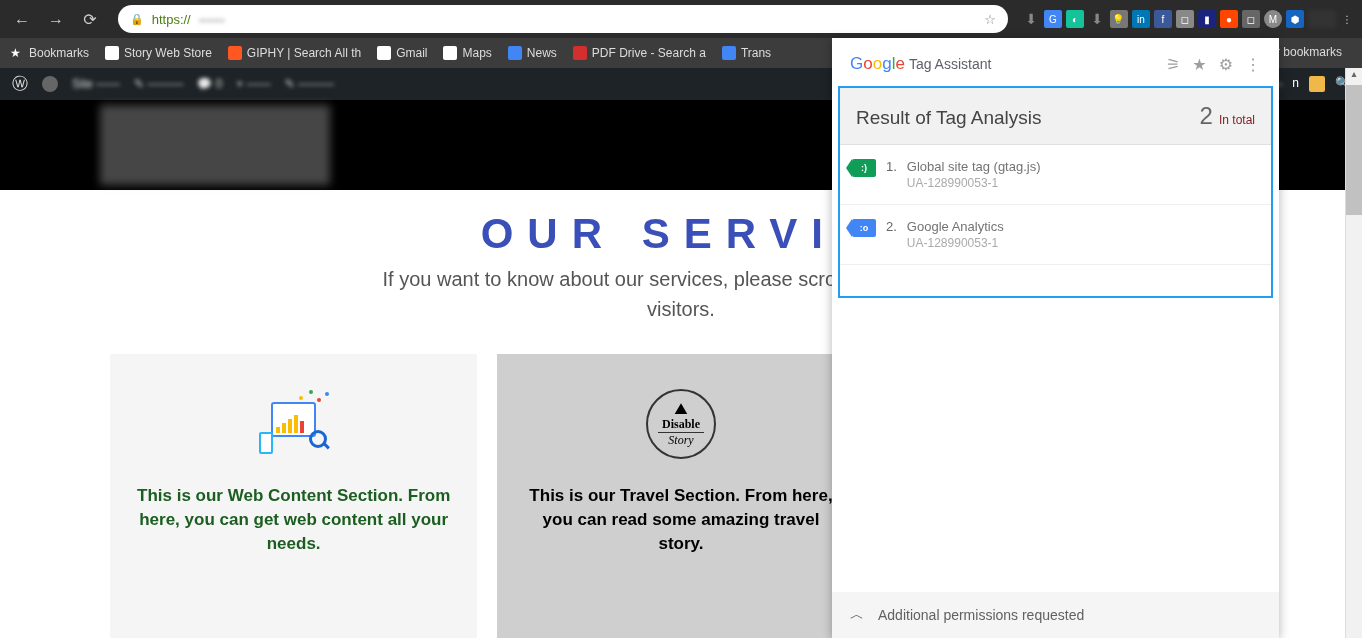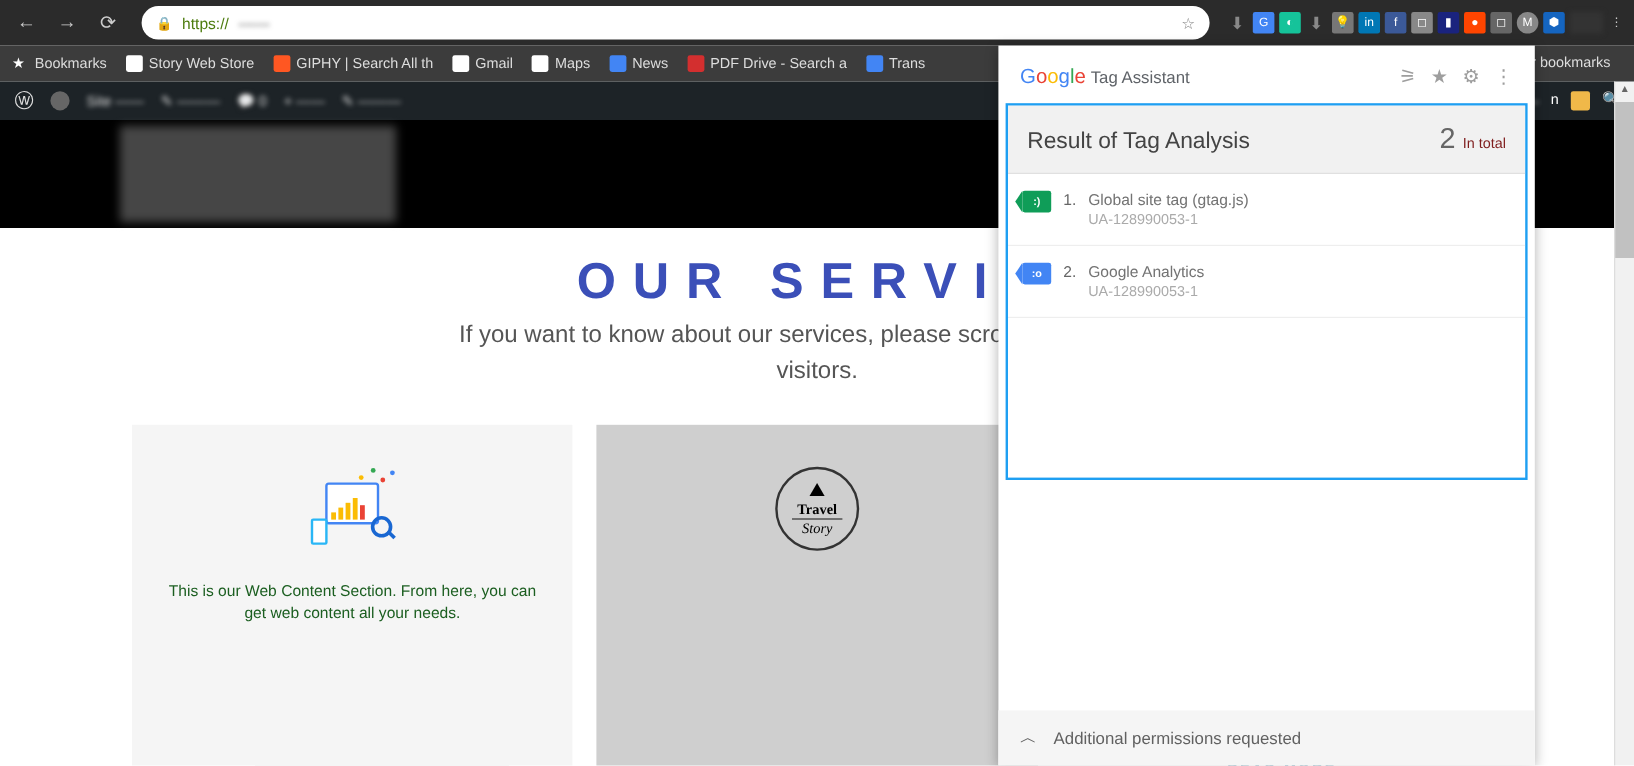--- a/index.html
+++ b/index.html
@@ -55,21 +55,21 @@
 
 .cards { display: flex; gap: 20px; margin-top: 30px; }
 .card { flex: 1; min-height: 280px; padding: 30px 24px; text-align: center; }
 .card.web { background: #f5f5f5; }
 .card.travel { background: #cfcfcf; }
 .card.third { background: #fff; }
 .card-img { width: 80px; height: 80px; margin: 0 auto 20px; display: flex; align-items: center; justify-content: center; position: relative; }
 .card h3 { font-size: 22px; margin-bottom: 18px; font-weight: bold; }
 .card.web h3 { color: #2e7d32; }
 .card.travel h3 { color: #1e88e5; }
-.card p { font-size: 13px; font-weight: normal; line-height: 1.4; }
+.card p { font-size: 17px; font-weight: bold; line-height: 1.4; }
 .card.web p { color: #1b5e20; }
 .card.travel p { color: #000; }
 .read-more { color: #1a6b8f; font-size: 12px; letter-spacing: 2px; font-weight: bold; margin-top: 30px; }
 
 
 .wc-icon { position: relative; width: 70px; height: 60px; }
 .wc-monitor { position: absolute; width: 45px; height: 35px; background: #fff; border: 2px solid #4285f4; border-radius: 3px; top: 8px; left: 12px; }
 .wc-bars { position: absolute; bottom: 2px; left: 3px; display: flex; gap: 2px; align-items: flex-end; }
 .wc-bar { width: 4px; background: #fbbc04; }
 .wc-mag { position: absolute; width: 18px; height: 18px; border: 3px solid #1967d2; border-radius: 50%; right: 2px; bottom: 6px; }
@@ -85,21 +85,21 @@
 .ts-t2 { font-family: Georgia, serif; font-size: 12px; font-style: italic; }
 
 
 .ta-panel { position: absolute; top: 38px; right: 83px; width: 447px; height: 600px; background: #fff; box-shadow: 0 2px 10px rgba(0,0,0,0.3); z-index: 100; display: flex; flex-direction: column; }
 .ta-header { padding: 16px 18px 12px; display: flex; align-items: center; gap: 4px; }
 .ta-logo { font-size: 17px; color: #5f6368; }
 .ta-logo .g1 { color: #4285f4; } .ta-logo .g2 { color: #ea4335; } .ta-logo .g3 { color: #fbbc04; } .ta-logo .g4 { color: #34a853; }
 .ta-brand { font-weight: 500; }
 .ta-title { color: #5f6368; font-size: 14px; }
 .ta-h-icons { margin-left: auto; display: flex; gap: 12px; color: #9e9e9e; font-size: 16px; }
-.ta-body { border: 2px solid #1e9ff2; margin: 0 6px; flex: 0 0 auto; height: 314px; overflow: hidden; }
+.ta-body { border: 2px solid #1e9ff2; margin: 0 6px; flex: 0 0 auto; height: 212px; overflow: hidden; }
 .ta-result-h { background: #f1f1f1; padding: 14px 16px; display: flex; align-items: baseline; border-bottom: 1px solid #e0e0e0; }
 .ta-result-h .t { font-size: 19px; color: #444; }
 .ta-result-h .c { margin-left: auto; font-size: 24px; color: #666; margin-right: 6px; }
 .ta-result-h .lbl { font-size: 12px; color: #7f1d1d; }
 .ta-item { display: flex; padding: 14px 12px; gap: 10px; border-bottom: 1px solid #eee; align-items: flex-start; cursor: pointer; }
 .ta-tag { width: 24px; height: 18px; border-radius: 2px; position: relative; display: flex; align-items: center; justify-content: center; color: #fff; font-size: 9px; font-weight: bold; flex-shrink: 0; }
 .ta-tag::before { content: ''; position: absolute; left: -6px; top: 0; border: 9px solid transparent; border-right-width: 6px; border-left: 0; }
 .ta-tag.green { background: #0f9d58; } .ta-tag.green::before { border-right-color: #0f9d58; }
 .ta-tag.blue { background: #4285f4; } .ta-tag.blue::before { border-right-color: #4285f4; }
 .ta-num { color: #666; font-size: 13px; }
@@ -235,24 +235,25 @@
           <div class="wc-phone"></div>
           <div class="wc-mag"></div>
         </div>
       </div>
       <p>This is our Web Content Section. From here, you can get web content all your needs.</p>
     </div>
     <div class="card travel">
       <div class="card-img">
         <div class="ts-icon">
           <div class="ts-mtn">⛰</div>
-          <div class="ts-t1">Travel</div>
+          <div class="ts-t1">Disable</div>
           <div class="ts-t2">Story</div>
         </div>
       </div>
+      <p>This is our Travel Section. From here, you can read some amazing travel story.</p>
     </div>
     <div class="card third">
       <div style="height:220px"></div>
       <div class="read-more">READ MORE</div>
     </div>
   </div>
 </div>
 
 <div class="ta-panel">
   <div class="ta-header">

